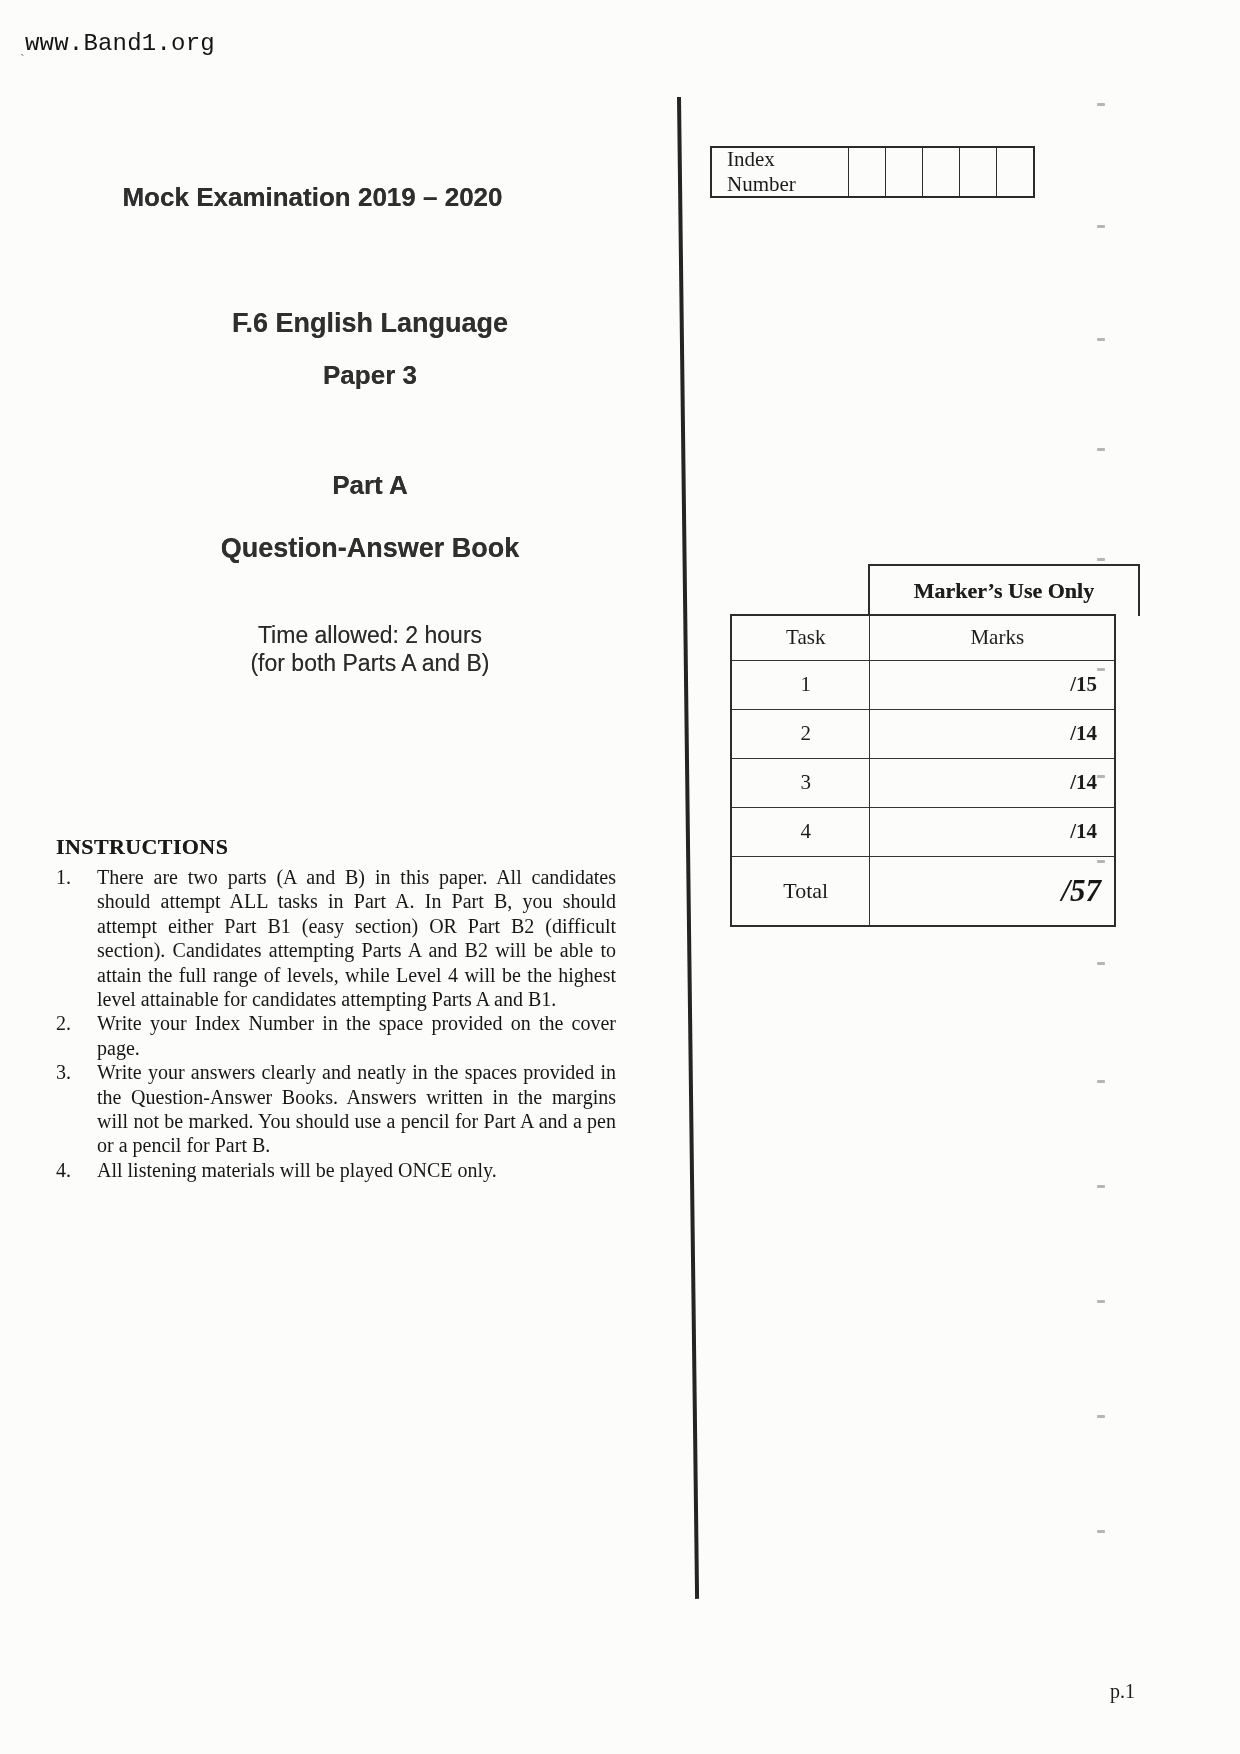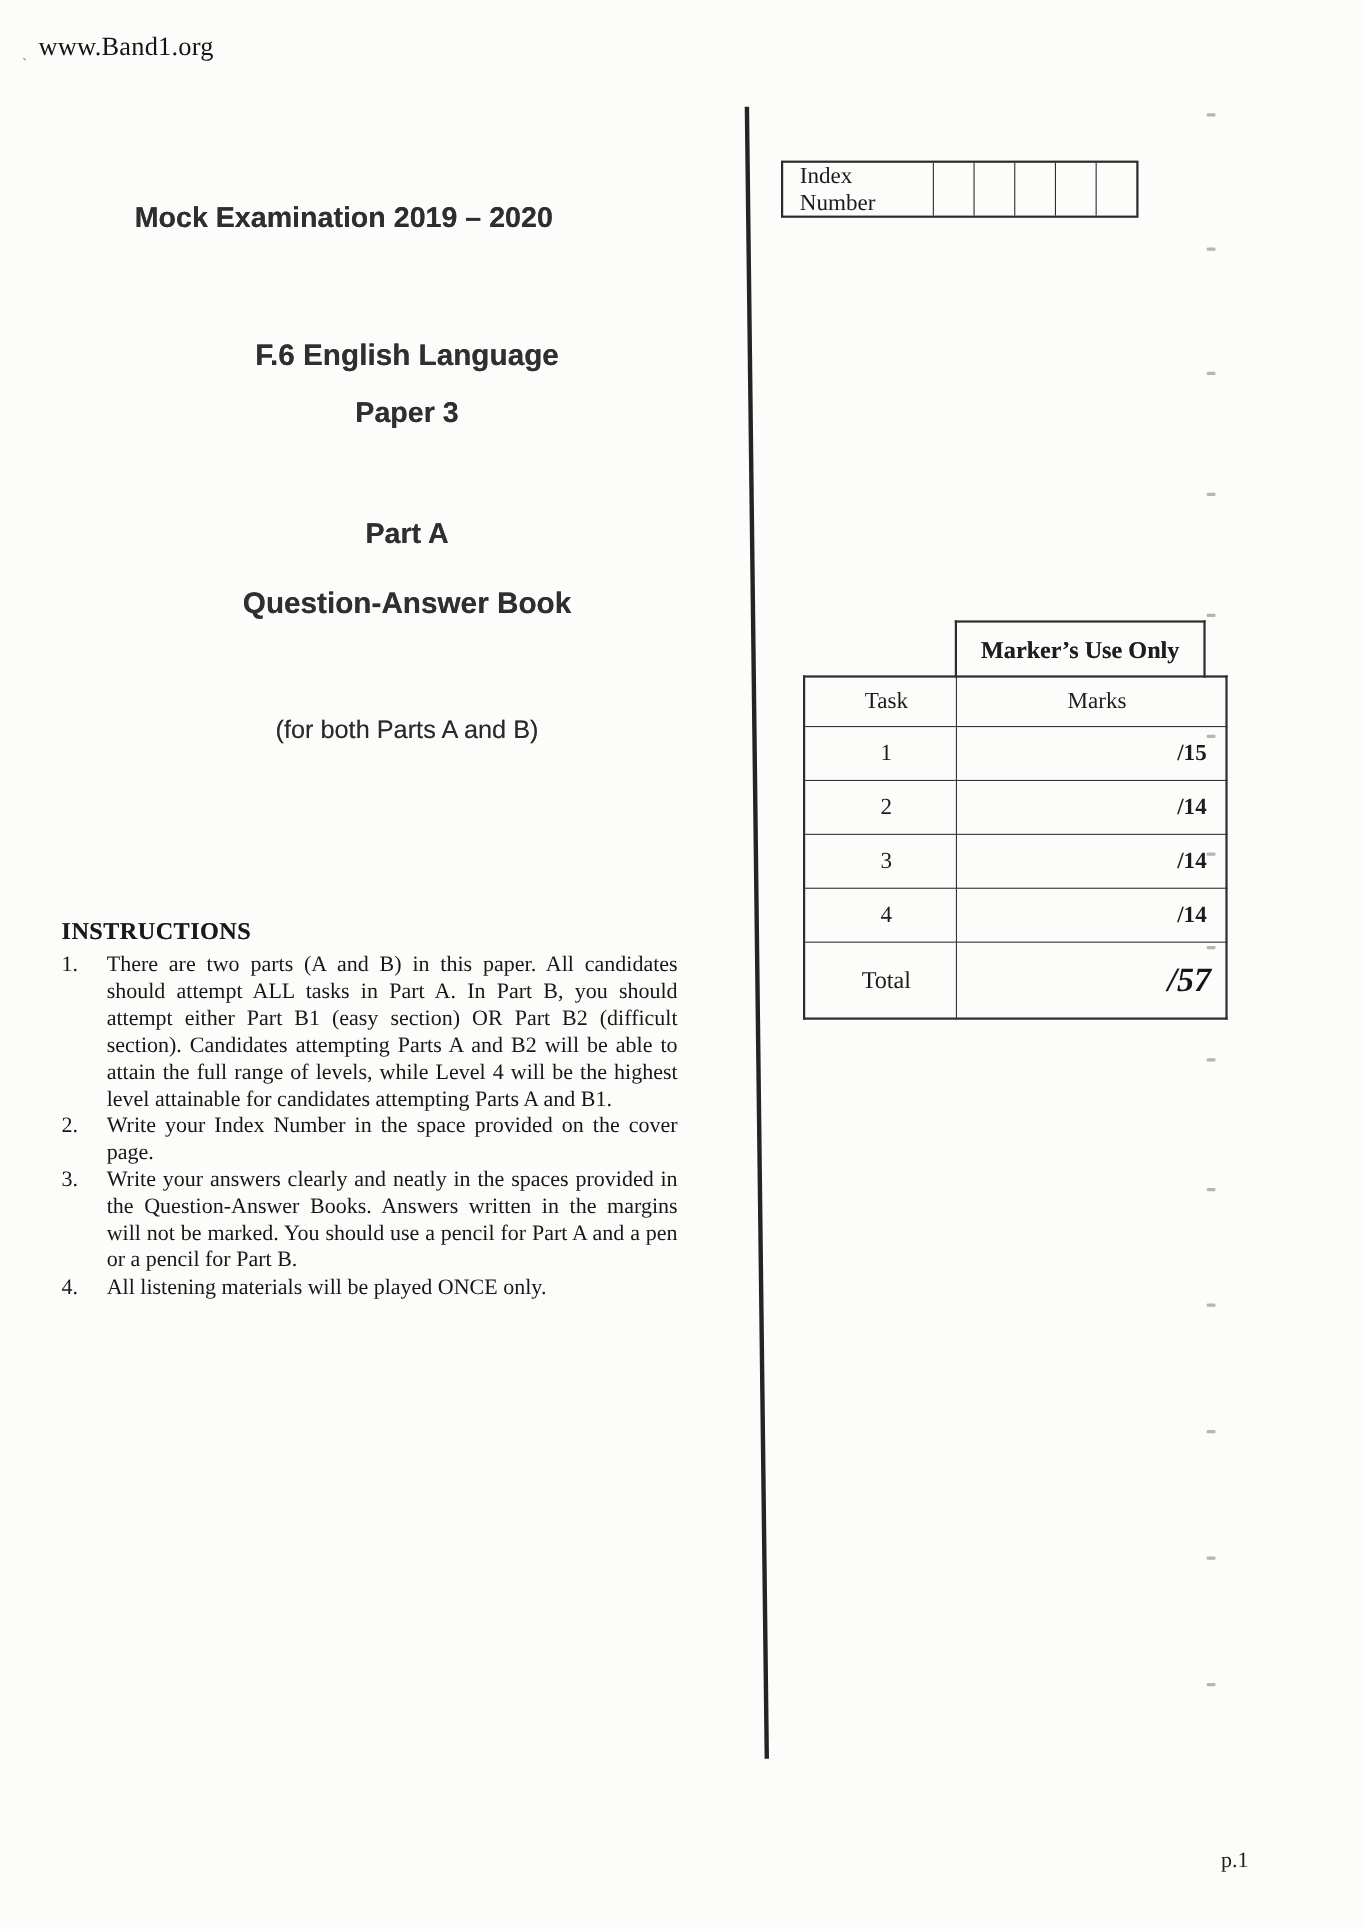--- a/index.html
+++ b/index.html
@@ -6,22 +6,22 @@
   .page{
     position:relative;
     width:1240px;height:1754px;
     background:#fcfcfa;
     overflow:hidden;
     font-family:"Liberation Serif", serif;
     color:#1b1b1b;
   }
   
   .watermark{
-    position:absolute;left:35px;top:30px;
-    font-family:Liberation Serif, serif;
+    position:absolute;left:25px;top:30px;
+    font-family:Liberation Mono, monospace;
     font-size:24px;color:#141414;letter-spacing:0.2px;
   }
   .stray-tick{position:absolute;left:20px;top:52px;font-size:14px;color:#777;}
   
   .divider{
     position:absolute;left:677px;top:97px;
     width:3.5px;height:1502px;background:#242424;
     transform:rotate(-0.69deg);transform-origin:top left;
   }
   
@@ -58,21 +58,21 @@
   .index-label{
     flex:0 0 136px;display:flex;align-items:center;
     padding-left:15px;box-sizing:border-box;
     font-size:21px;color:#1a1a1a;
   }
   .index-cell{
     flex:1 1 auto;border-left:1.6px solid #2e2e2e;
   }
   
   .marker-header{
-    position:absolute;left:868px;top:564px;width:228px;height:52px;
+    position:absolute;left:868px;top:564px;width:272px;height:52px;
     border:2px solid #2d2d2d;border-bottom:none;box-sizing:border-box;
     display:flex;align-items:center;justify-content:center;
     font-weight:bold;font-size:22px;color:#1d1d1d;
     text-shadow:0 0 0.4px rgba(40,40,40,.7);
   }
   table.marker-table{
     position:absolute;left:730px;top:614px;
     border-collapse:collapse;table-layout:fixed;
   }
   table.marker-table td{
@@ -131,20 +131,21 @@
   <div class="divider"></div>
 
   <div class="title-block">
     <div class="exam">Mock Examination 2019 – 2020</div>
   </div>
 
   <div class="subline subject">F.6 English Language</div>
   <div class="subline paper">Paper 3</div>
   <div class="subline part">Part A</div>
   <div class="subline book">Question-Answer Book</div>
+  <div class="timeline time">Time allowed: 2 hours</div>
   <div class="timeline timenote">(for both Parts A and B)</div>
 
   <div class="index-box">
     <div class="index-label">Index Number</div>
     <div class="index-cell"></div>
     <div class="index-cell"></div>
     <div class="index-cell"></div>
     <div class="index-cell"></div>
     <div class="index-cell"></div>
   </div>

